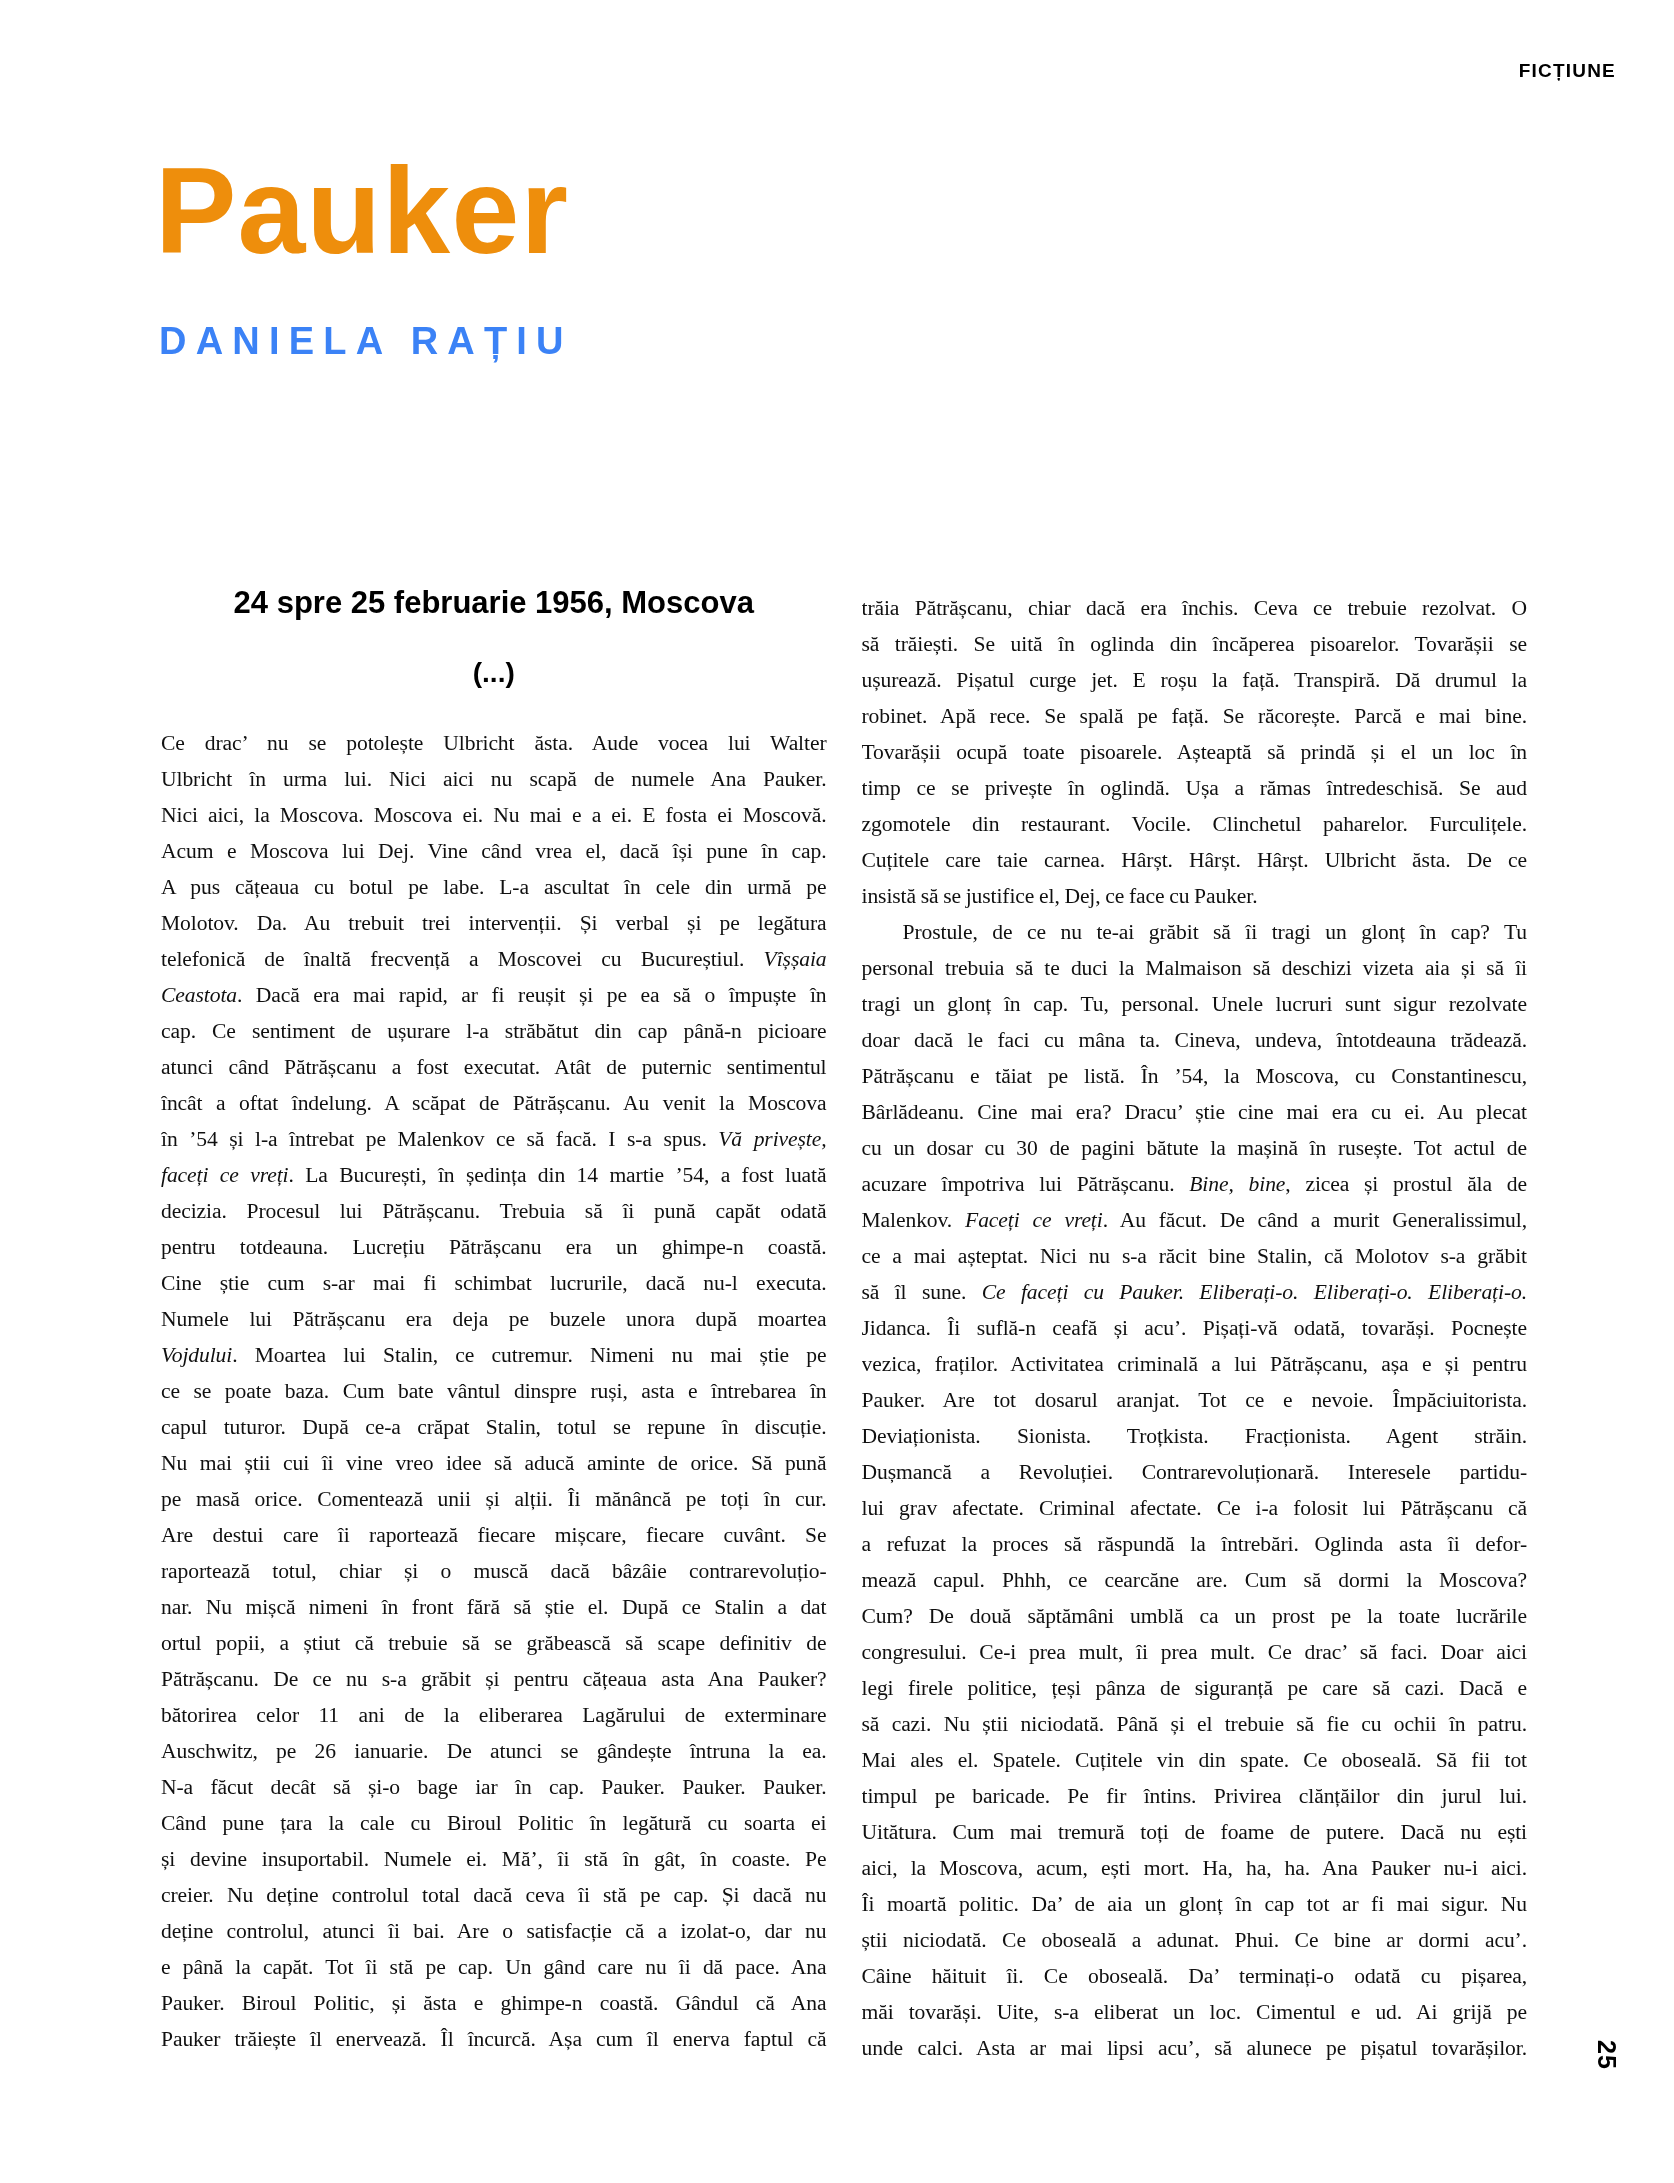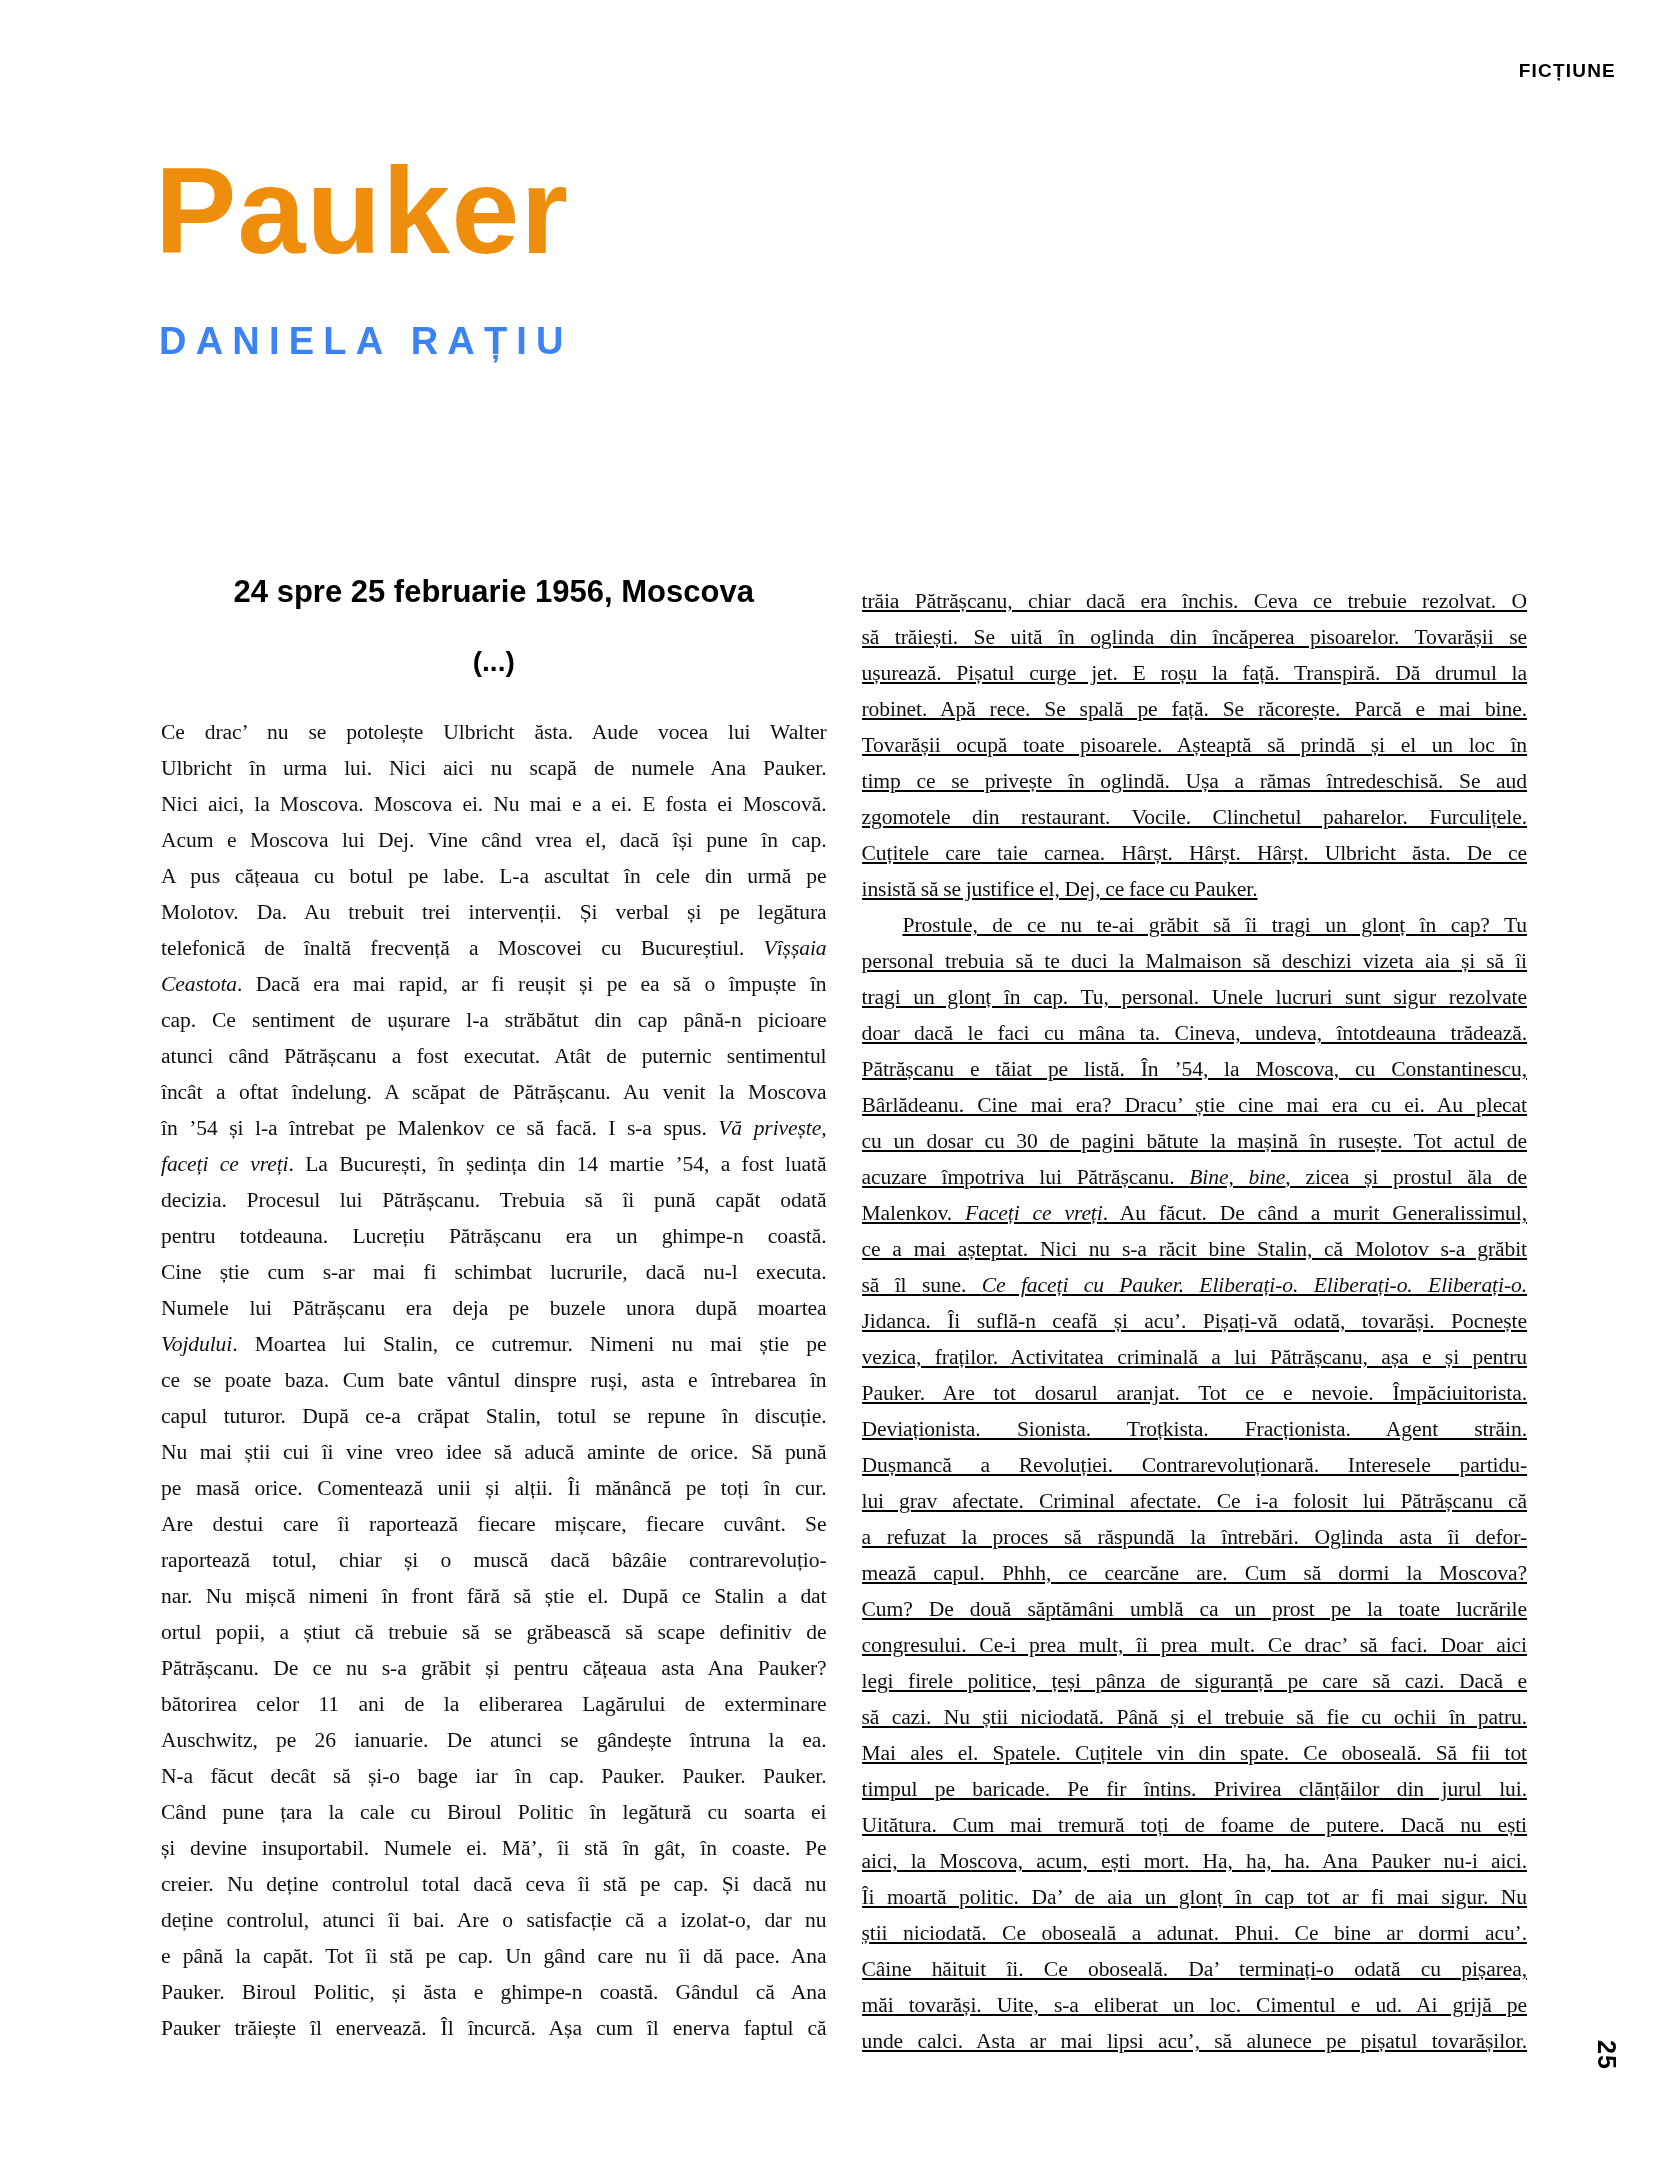--- a/index.html
+++ b/index.html
@@ -32,29 +32,29 @@
   }
   .columns{
     position:absolute;left:161px;top:573px;
     width:1366px;
     display:flex;gap:35px;
   }
   .col{width:666px;}
   .heading{
     font-family:"Liberation Sans",sans-serif;
     font-weight:700;font-size:31px;line-height:36px;
-    text-align:center;margin-top:1px;color:#000;
+    text-align:center;margin-top:12px;color:#000;
   }
   .ellipsis{
     font-family:"Liberation Sans",sans-serif;
     font-weight:700;font-size:28px;line-height:32px;
     text-align:center;margin-top:36px;color:#000;
   }
   .body-block{margin-top:36px;}
-  .body-block.flush{margin-top:10px;text-decoration:underline;}
+  .body-block.flush{margin-top:17px;}
   .tline{
     font-size:21.6px;line-height:36px;height:36px;
     color:#101010;
     text-align:justify;text-align-last:justify;
     word-spacing:-0.6px;letter-spacing:-0.1px;
     overflow:hidden;white-space:normal;
   }
   .tline.noj{text-align:left;text-align-last:left;}
   .tline.ind{text-indent:41px;}
   .tline i{font-style:italic;}

